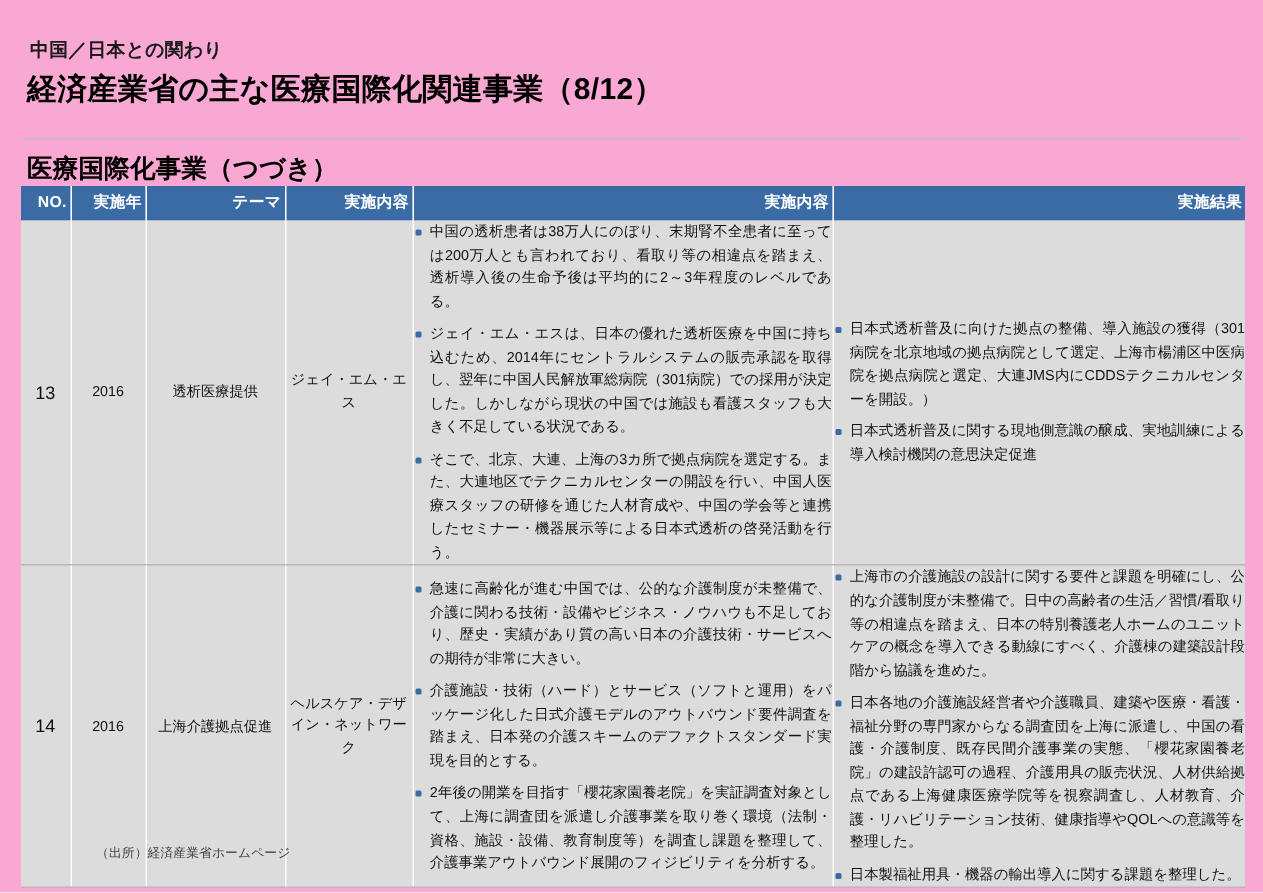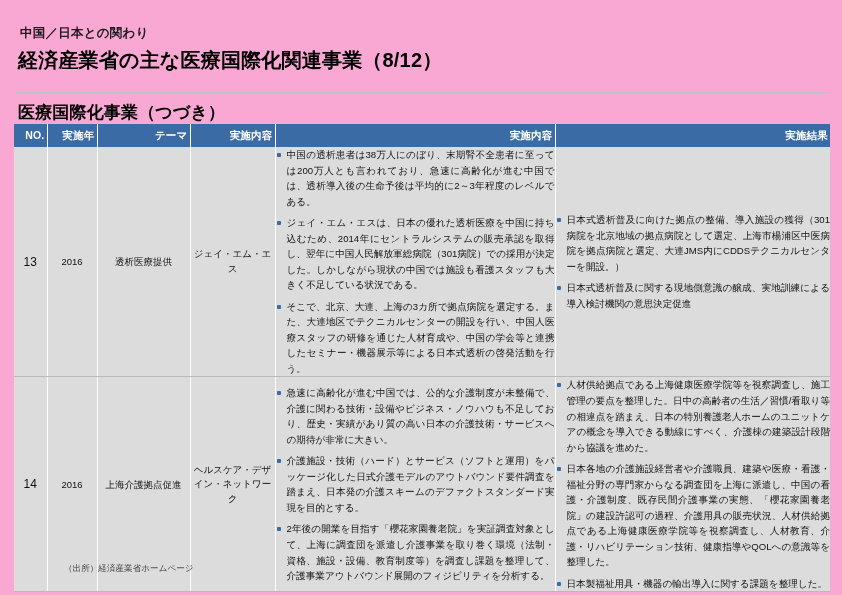--- a/index.html
+++ b/index.html
@@ -209,21 +209,21 @@
         </tr>
       </thead>
       <tbody>
         <tr>
           <td class="c-no">13</td>
           <td class="c-year">2016</td>
           <td class="c-theme">透析医療提供</td>
           <td class="c-org">ジェイ・エム・エス</td>
           <td class="c-body">
             <ul class="blist">
-              <li>中国の透析患者は38万人にのぼり、末期腎不全患者に至っては200万人とも言われており、急速に高齢化が進む中国では、透析導入後の生命予後は平均的に2～3年程度のレベルである。</li>
+              <li>中国の透析患者は38万人にのぼり、末期腎不全患者に至っては200万人とも言われており、看取り等の相違点を踏まえ、透析導入後の生命予後は平均的に2～3年程度のレベルである。</li>
               <li>ジェイ・エム・エスは、日本の優れた透析医療を中国に持ち込むため、2014年にセントラルシステムの販売承認を取得し、翌年に中国人民解放軍総病院（301病院）での採用が決定した。しかしながら現状の中国では施設も看護スタッフも大きく不足している状況である。</li>
               <li>そこで、北京、大連、上海の3カ所で拠点病院を選定する。また、大連地区でテクニカルセンターの開設を行い、中国人医療スタッフの研修を通じた人材育成や、中国の学会等と連携したセミナー・機器展示等による日本式透析の啓発活動を行う。</li>
             </ul>
           </td>
           <td class="c-body">
             <ul class="blist">
               <li>日本式透析普及に向けた拠点の整備、導入施設の獲得（301病院を北京地域の拠点病院として選定、上海市楊浦区中医病院を拠点病院と選定、大連JMS内にCDDSテクニカルセンターを開設。）</li>
               <li>日本式透析普及に関する現地側意識の醸成、実地訓練による導入検討機関の意思決定促進</li>
             </ul>
           </td>
@@ -235,21 +235,21 @@
           <td class="c-org">ヘルスケア・デザイン・ネットワーク</td>
           <td class="c-body">
             <ul class="blist">
               <li>急速に高齢化が進む中国では、公的な介護制度が未整備で、介護に関わる技術・設備やビジネス・ノウハウも不足しており、歴史・実績があり質の高い日本の介護技術・サービスへの期待が非常に大きい。</li>
               <li>介護施設・技術（ハード）とサービス（ソフトと運用）をパッケージ化した日式介護モデルのアウトバウンド要件調査を踏まえ、日本発の介護スキームのデファクトスタンダード実現を目的とする。</li>
               <li>2年後の開業を目指す「櫻花家園養老院」を実証調査対象として、上海に調査団を派遣し介護事業を取り巻く環境（法制・資格、施設・設備、教育制度等）を調査し課題を整理して、介護事業アウトバウンド展開のフィジビリティを分析する。</li>
             </ul>
           </td>
           <td class="c-body">
             <ul class="blist">
-              <li>人材供給拠点である上海健康医療学院等を視察調査し、施工管理の要点を整理した。日中の高齢者の生活／習慣/看取り等の相違点を踏まえ、日本の特別養護老人ホームのユニットケアの概念を導入できる動線にすべく、介護棟の建築設計段階から協議を進めた。</li>
+              <li>上海市の介護施設の設計に関する要件と課題を明確にし、公的な介護制度が未整備で。日中の高齢者の生活／習慣/看取り等の相違点を踏まえ、日本の特別養護老人ホームのユニットケアの概念を導入できる動線にすべく、介護棟の建築設計段階から協議を進めた。</li>
               <li>日本各地の介護施設経営者や介護職員、建築や医療・看護・福祉分野の専門家からなる調査団を上海に派遣し、中国の看護・介護制度、既存民間介護事業の実態、「櫻花家園養老院」の建設許認可の過程、介護用具の販売状況、人材供給拠点である上海健康医療学院等を視察調査し、人材教育、介護・リハビリテーション技術、健康指導やQOLへの意識等を整理した。</li>
               <li>日本製福祉用具・機器の輸出導入に関する課題を整理した。</li>
             </ul>
           </td>
         </tr>
       </tbody>
     </table>
   </div>
 
   <div class="source">（出所）経済産業省ホームページ</div>

